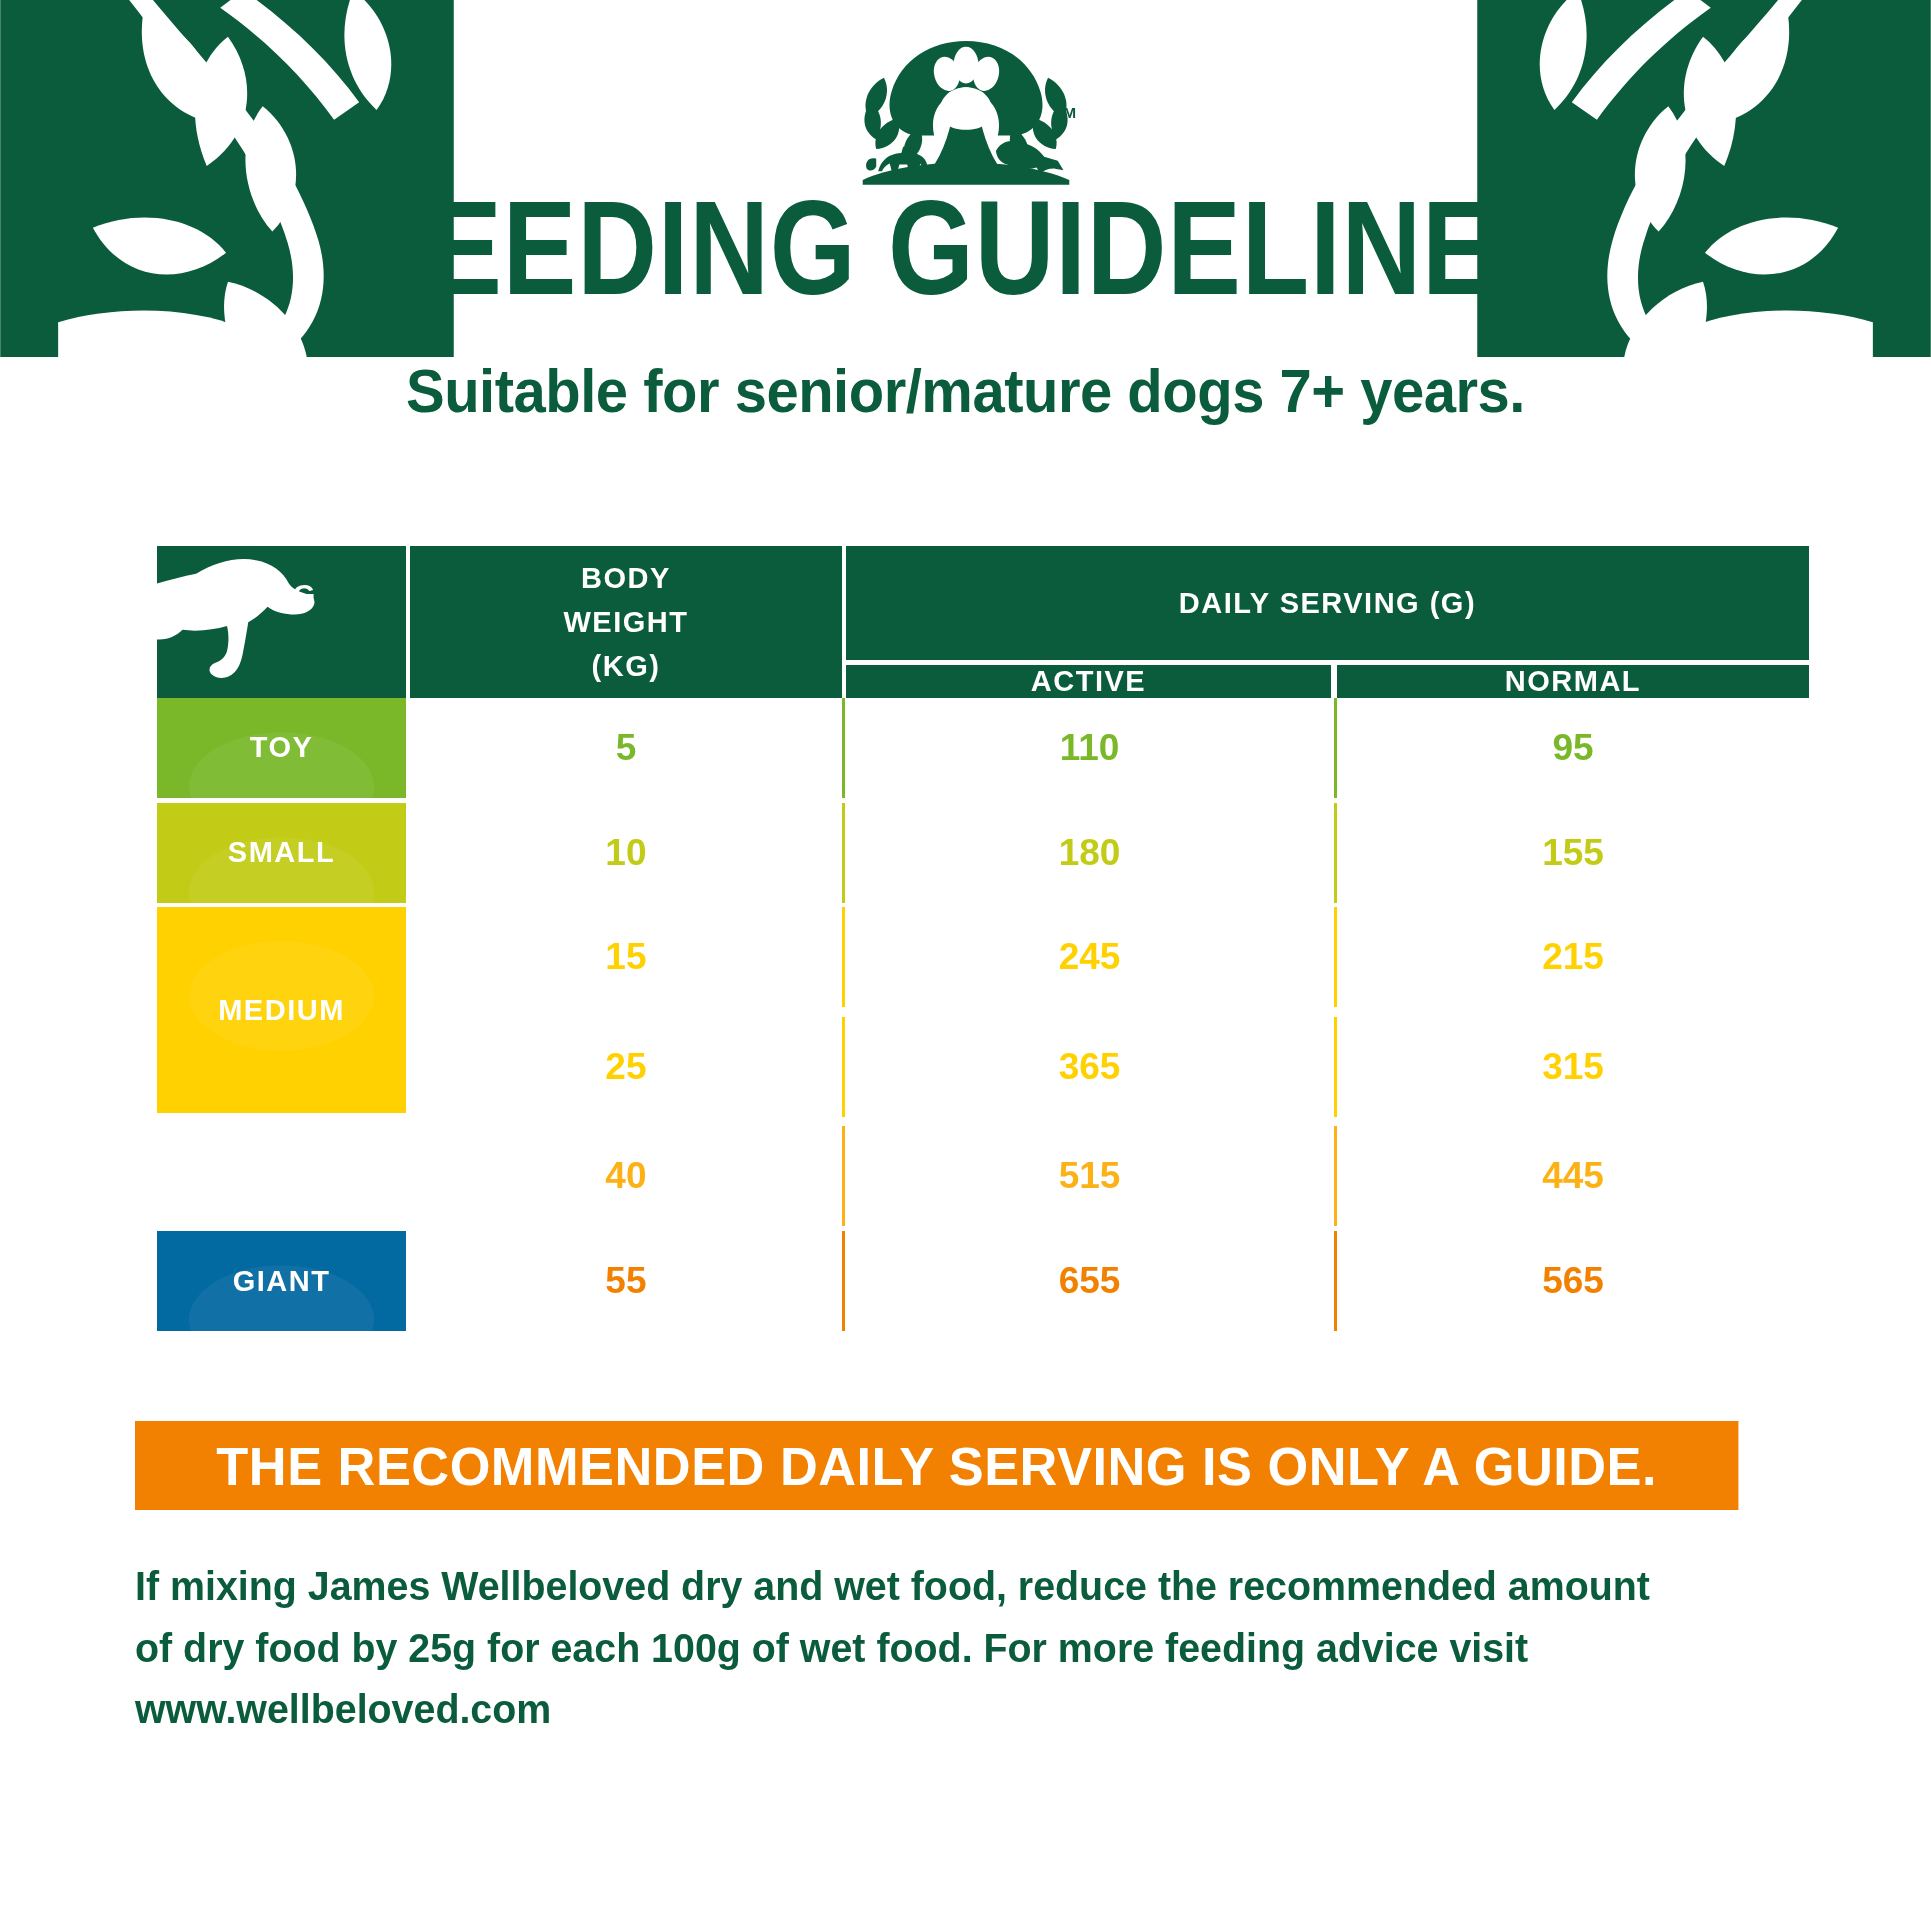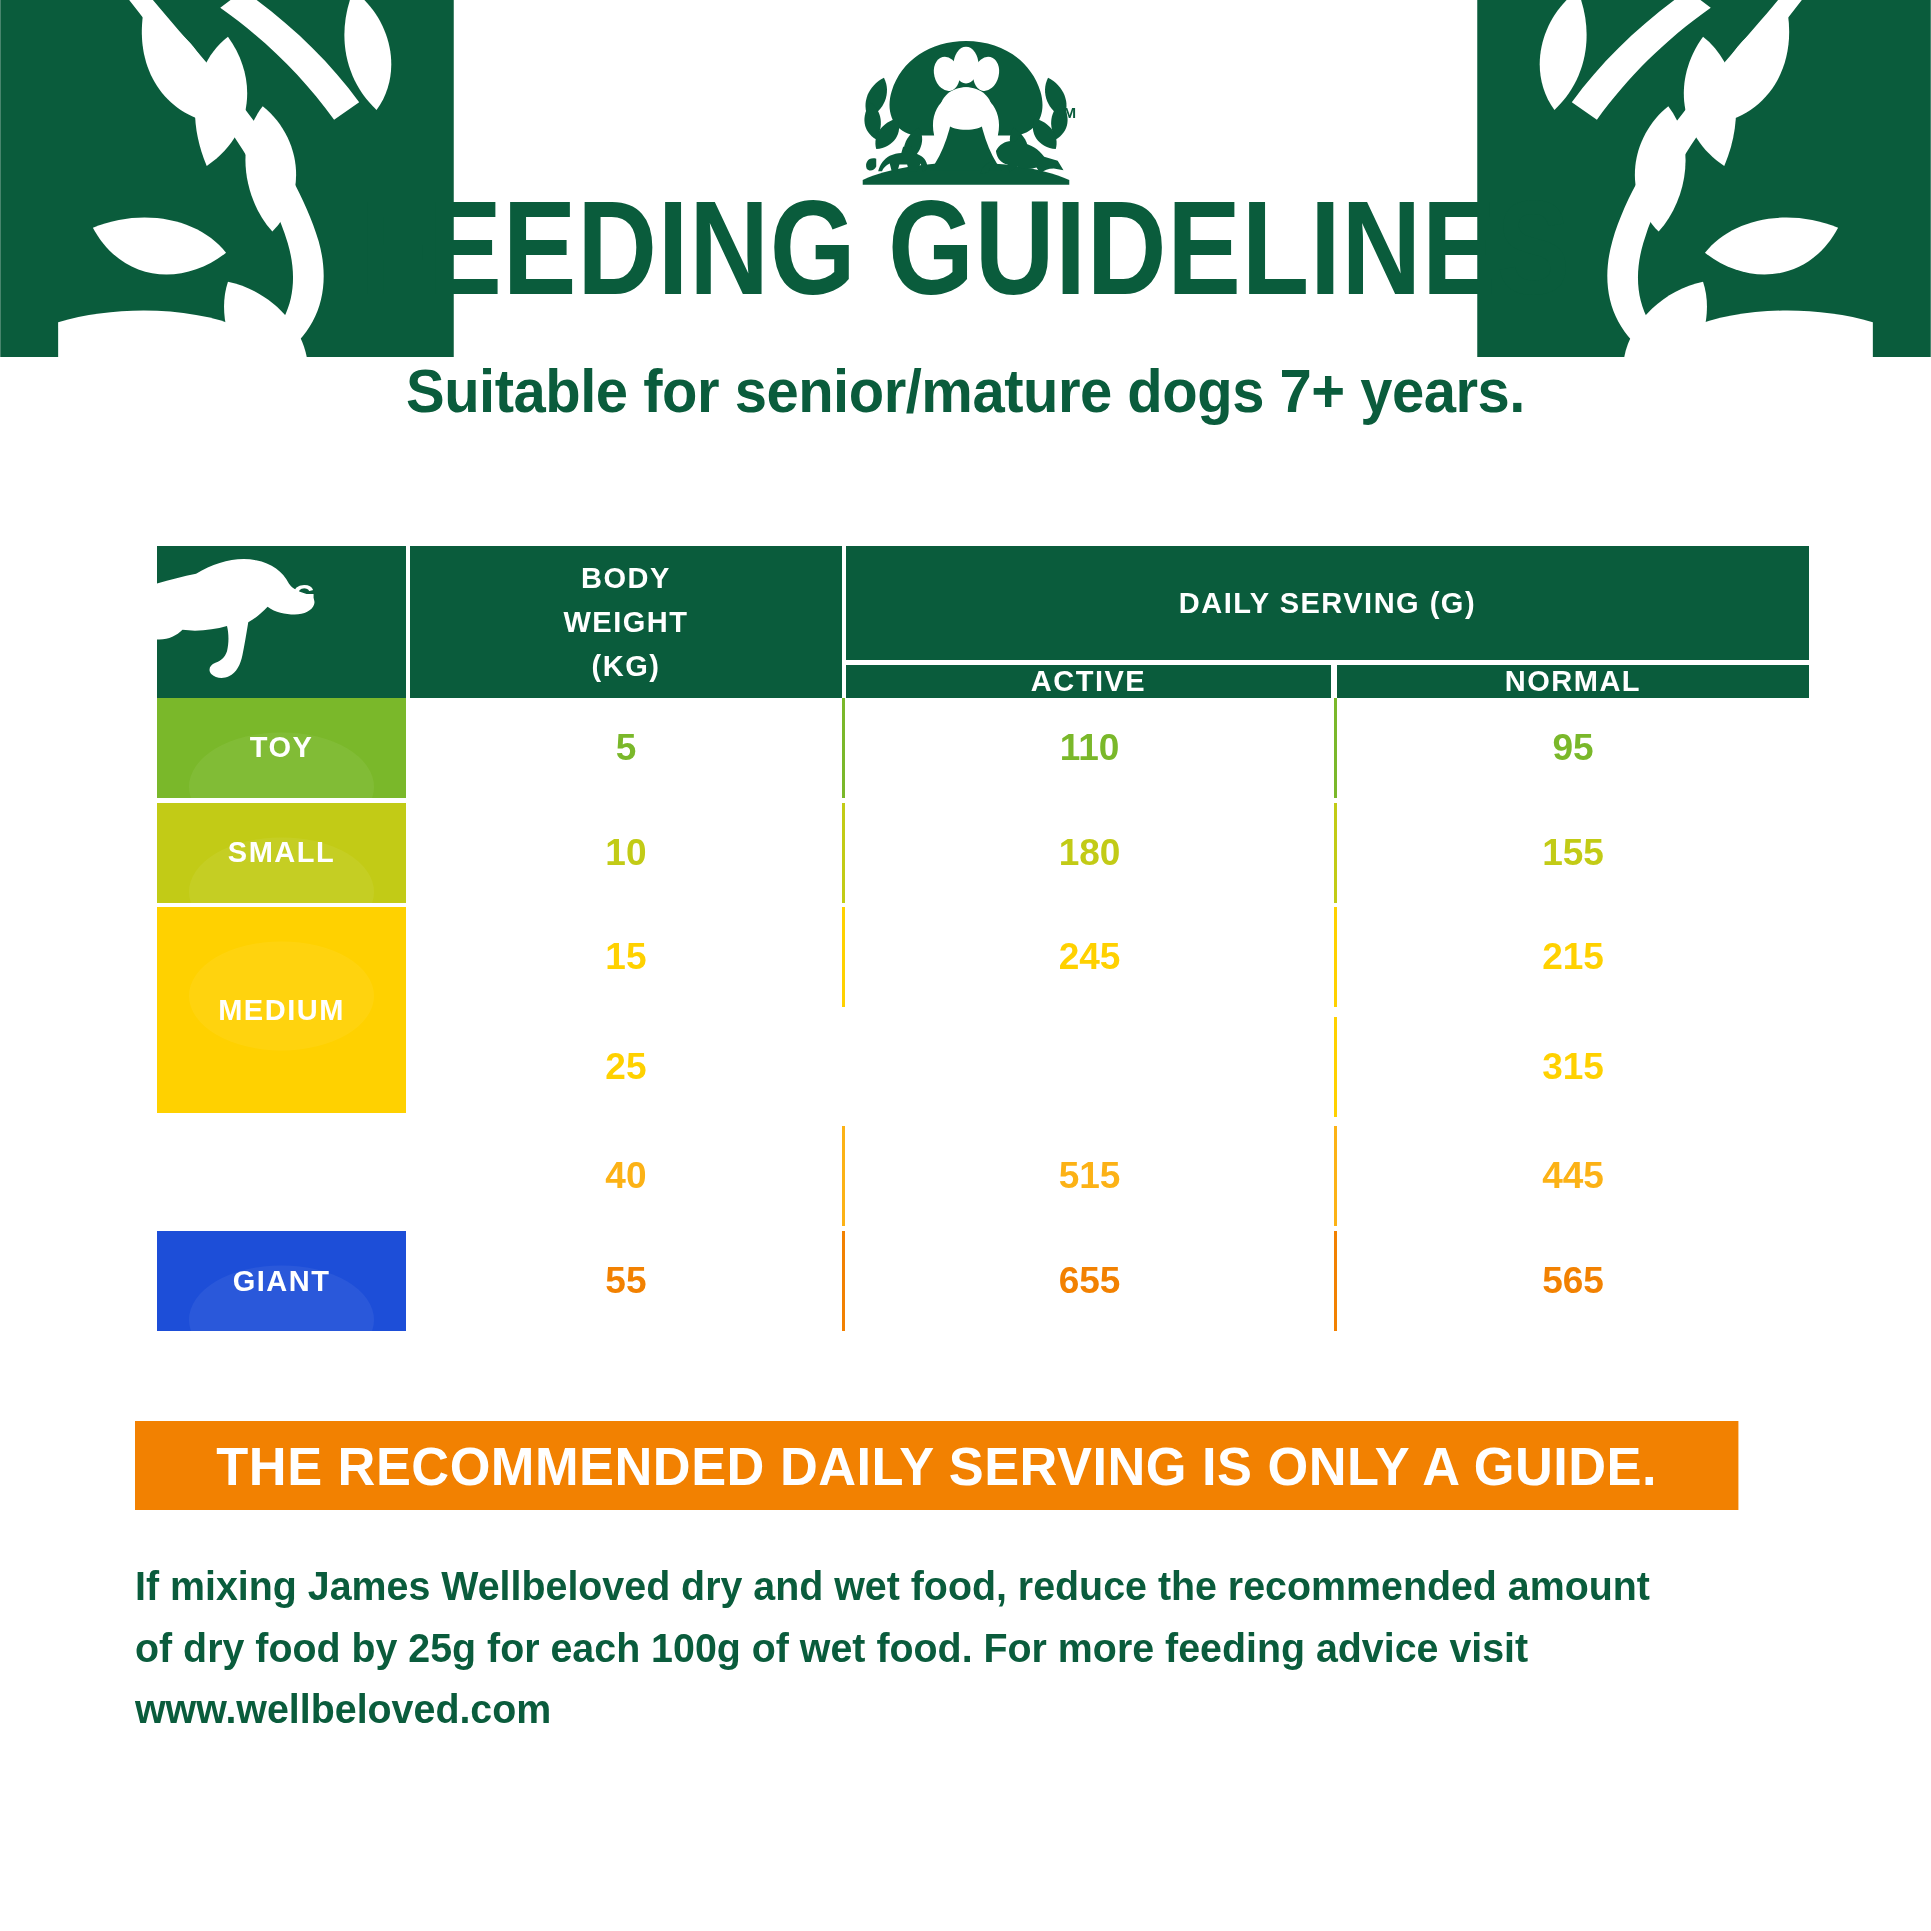--- a/index.html
+++ b/index.html
@@ -361,25 +361,26 @@
       <div class="rowlabel" style="background: rgb(255, 209, 0); grid-area: 5 / 1 / span 2; height: 206px; margin-bottom: 13px; text-align: center;">
         <svg class="ghost" viewBox="0 0 210 150" preserveAspectRatio="xMidYMid meet" aria-hidden="true">
       <ellipse cx="105" cy="75" rx="78" ry="46" fill="#ffffff"></ellipse>
         </svg>
         <span>MEDIUM</span>
       </div>
       <div class="cell" style="color: rgb(255, 209, 0); grid-area: 5 / 2; height: 100px; margin-bottom: 4.8px; border-left: 0px solid rgb(255, 209, 0); margin-left: 3.9px; border-bottom: 0px;">15</div>
       <div class="cell" style="color: rgb(255, 209, 0); grid-area: 5 / 3; height: 100px; margin-bottom: 4.8px; border-left: 3.9px solid rgb(255, 209, 0); margin-left: 0px; border-bottom: 0px;">245</div>
       <div class="cell" style="color: rgb(255, 209, 0); grid-area: 5 / 4; height: 100px; margin-bottom: 4.8px; border-left: 3.9px solid rgb(255, 209, 0); margin-left: 0px; border-bottom: 0px;">215</div>
       <div class="cell" style="color: rgb(255, 209, 0); grid-area: 6 / 2; height: 100px; margin-bottom: 4.8px; border-left: 0px solid rgb(255, 209, 0); margin-left: 3.9px; border-bottom: 0px;">25</div>
+      <div class="cell" style="color: rgb(255, 209, 0); grid-area: 6 / 3; height: 100px; margin-bottom: 4.8px; border-left: 3.9px solid rgb(255, 209, 0); margin-left: 0px; border-bottom: 0px;">365</div>
       <div class="cell" style="color: rgb(255, 209, 0); grid-area: 6 / 4; height: 100px; margin-bottom: 4.8px; border-left: 3.9px solid rgb(255, 209, 0); margin-left: 0px; border-bottom: 0px;">315</div>
       <div class="cell" style="color: rgb(252, 178, 22); grid-area: 7 / 2; height: 100px; margin-bottom: 4.8px; border-left: 0px solid rgb(252, 178, 22); margin-left: 3.9px; border-bottom: 0px; text-align: right;">40</div>
       <div class="cell" style="color: rgb(252, 178, 22); grid-area: 7 / 3; height: 100px; margin-bottom: 4.8px; border-left: 3.9px solid rgb(252, 178, 22); margin-left: 0px; border-bottom: 0px;">515</div>
       <div class="cell" style="color: rgb(252, 178, 22); grid-area: 7 / 4; height: 100px; margin-bottom: 4.8px; border-left: 3.9px solid rgb(252, 178, 22); margin-left: 0px; border-bottom: 0px;">445</div>
-      <div class="rowlabel" style="background: #1d4ed8; grid-area: 8 / 1 / span 1; height: 100px; margin-bottom: 4.8px;">
+      <div class="rowlabel" style="background: #0369a1; grid-area: 8 / 1 / span 1; height: 100px; margin-bottom: 4.8px;">
         <svg class="ghost" viewBox="0 0 210 150" preserveAspectRatio="xMidYMid meet" aria-hidden="true">
       <ellipse cx="105" cy="75" rx="78" ry="46" fill="#ffffff"></ellipse>
         </svg>
         <span>GIANT</span>
       </div>
       <div class="cell" style="color: rgb(242, 129, 1); grid-area: 8 / 2; height: 100px; margin-bottom: 4.8px; border-left: 0px solid rgb(242, 129, 1); margin-left: 3.9px; border-bottom: 0px;">55</div>
       <div class="cell" style="color: rgb(242, 129, 1); grid-area: 8 / 3; height: 100px; margin-bottom: 4.8px; border-left: 3.9px solid rgb(242, 129, 1); margin-left: 0px; border-bottom: 0px;">655</div>
       <div class="cell" style="color: rgb(242, 129, 1); grid-area: 8 / 4; height: 100px; margin-bottom: 4.8px; border-left: 3.9px solid rgb(242, 129, 1); margin-left: 0px; border-bottom: 0px;">565</div>
     </div>
 </div>

